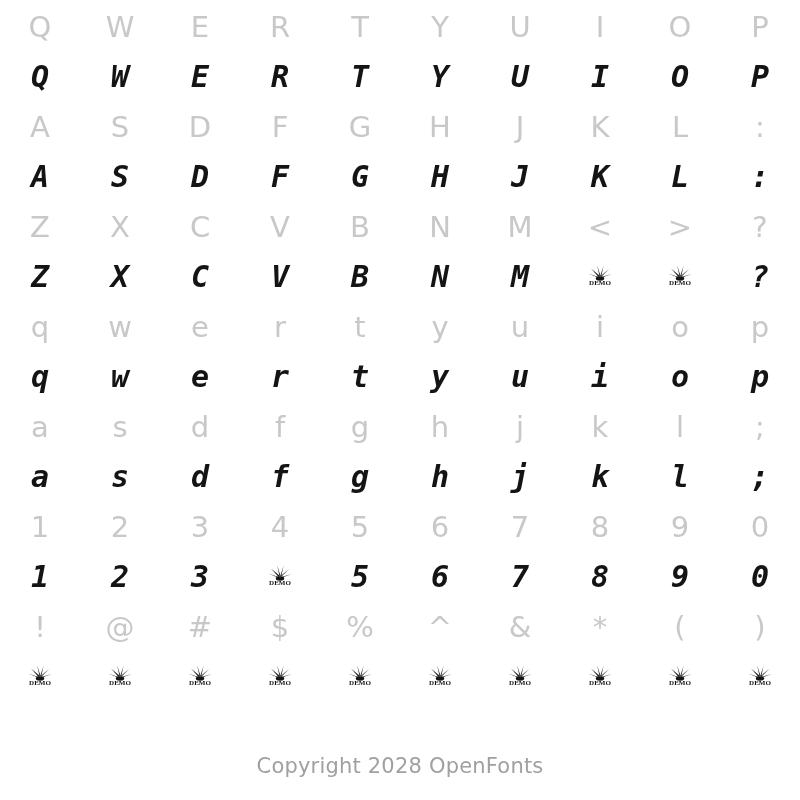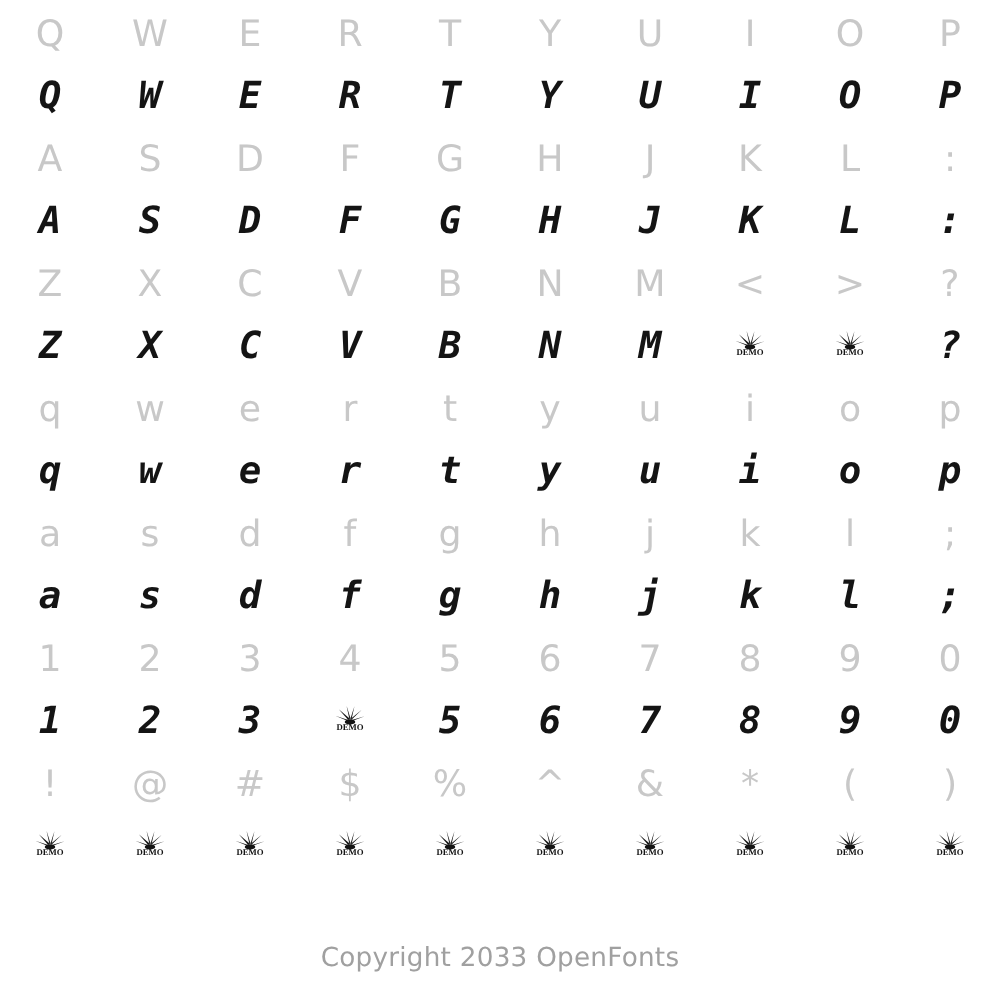--- a/index.html
+++ b/index.html
@@ -369,14 +369,14 @@
               <ellipse cx="13" cy="14.5" rx="4.2" ry="2.2" fill="#141414"></ellipse>
               <path d="M12.6 12.5 L10.2 1.5 L13.4 11.6 Z" fill="#141414"></path>
               <path d="M13.2 12.3 L16.6 1.8 L14.3 11.9 Z" fill="#141414"></path>
               <path d="M11.6 12.9 L4.0 4.4 L12.9 12.0 Z" fill="#141414"></path>
               <path d="M14.2 12.7 L22.2 4.9 L13.4 12.2 Z" fill="#141414"></path>
               <path d="M10.8 13.6 L1.2 9.6 L11.6 12.9 Z" fill="#141414"></path>
               <path d="M15.2 13.5 L24.8 10.0 L14.5 13.0 Z" fill="#141414"></path>
             </svg><span class="word">DEMO</span></span></div>
       </div>
     </div>
-  <div class="footer">Copyright 2033 OpenFonts</div>
+  <div class="footer">Copyright 2028 OpenFonts</div>
 </div>
 
 </body></html>

